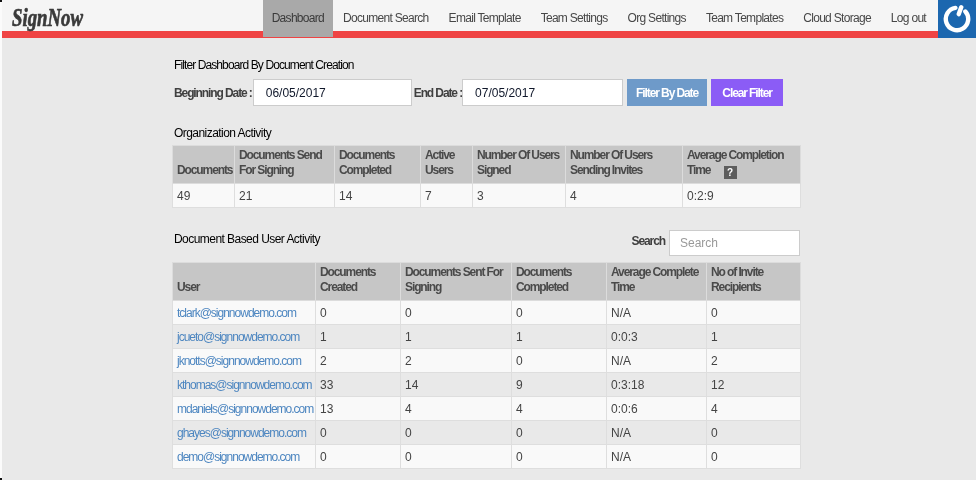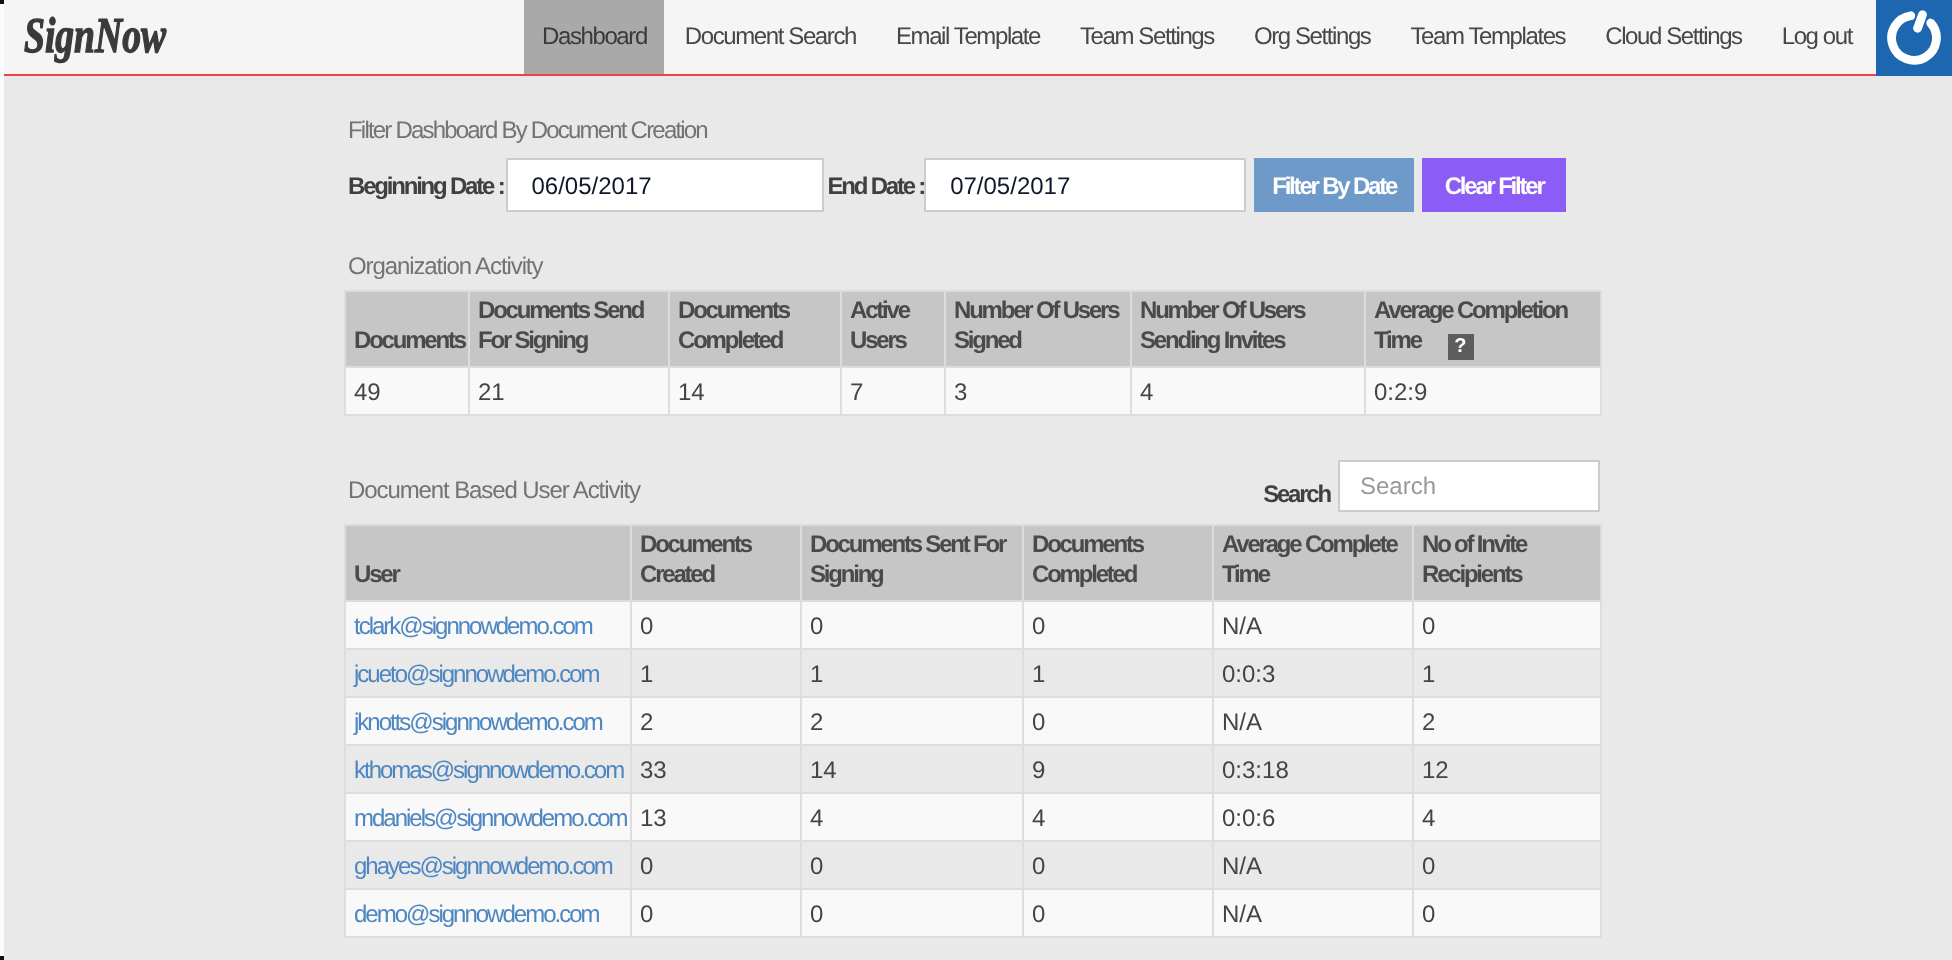--- a/index.html
+++ b/index.html
@@ -1,40 +1,40 @@
 <!DOCTYPE html>
 <html><head>
 <meta charset="utf-8">
 <style>
 * { margin:0; padding:0; box-sizing:border-box; }
 html,body { width:976px; height:480px; }
 body { font-family:"Liberation Sans",sans-serif; background:#000; overflow:hidden; }
 .page { width:976px; height:480px; background:#e9e9e9; overflow:hidden; position:relative; }
-.nav { height:38px; background:#f5f5f5; border-bottom:1px solid #ef4444; display:flex; position:relative; }
+.nav { height:38px; background:#f5f5f5; border-bottom:7px solid #ef4444; display:flex; position:relative; }
 .logo { position:absolute; left:10px; top:1px; }
-.navitems { margin-left:auto; display:flex; align-items:flex-end; font-size:12px; letter-spacing:-0.7px; color:#474747; }
+.navitems { margin-left:auto; display:flex; align-items:flex-start; font-size:12px; letter-spacing:-0.7px; color:#474747; }
 .navitems .item { padding:0 10px; line-height:37px; white-space:nowrap; }
 .item.active { background:#a9a9a9; color:#3a3a3a; padding:0 9px; }
 .pwr { width:38px; height:38px; background:#1c67af; margin-left:2px; display:flex; align-items:center; justify-content:center; flex:none; }
 .content { width:628px; margin-left:172px; }
-.sec-label { font-size:12px; letter-spacing:-0.55px; color:#737373; padding-left:2px; }
+.sec-label { font-size:12px; letter-spacing:-0.55px; color:#000000; padding-left:2px; }
 .filter-label { padding-top:20px; letter-spacing:-0.9px; }
 .daterow { margin-top:7px; height:27px; display:flex; align-items:center; }
 .blab { font-size:12px; font-weight:bold; letter-spacing:-1.1px; color:#404040; white-space:nowrap; }
 .dinput { height:27px; border:1px solid #ccc; background:#fff; font-size:12px; color:#0f172a; font-family:"Liberation Sans",sans-serif; padding:0 0 0 12px; }
 .btn { height:27px; border:none; color:#fff; font-size:12px; font-weight:bold; letter-spacing:-1.1px; font-family:"Liberation Sans",sans-serif; white-space:nowrap; }
 .btn1 { background:#6e9ac9; width:80px; margin-left:4px; }
 .btn2 { background:#8b5cf6; width:72px; margin-left:4px; }
 table { border-collapse:collapse; table-layout:fixed; width:628px; font-size:12px; }
 th { background:#c6c6c6; color:#4a4a4a; font-weight:bold; font-size:12px; letter-spacing:-1.1px; text-align:left; vertical-align:bottom; height:38px; padding:0 4px 5px 4px; line-height:15px; border:1px solid #dcdcdc; }
 td { padding:0 4px 0 4px; color:#444; border:1px solid #dedede; height:24px; }
 .rowW { background:#f9f9f9; }
 .rowG { background:#e9e9e9; }
 a.em { color:#4d86c0; text-decoration:none; font-size:12px; letter-spacing:-1.0px; }
-.searchrow { margin-top:22px; height:26px; display:flex; align-items:flex-end; }
+.searchrow { margin-top:22px; height:26px; display:flex; align-items:center; }
 .sinput { height:26px; width:131px; border:1px solid #ccc; background:#fff; font-size:12px; color:#999; font-family:"Liberation Sans",sans-serif; padding:0 0 0 10px; margin-left:4px; }
 .qmark { display:inline-block; width:13px; height:13px; background:#5d5d5d; color:#fff; font-size:10px; font-weight:bold; letter-spacing:0; text-align:center; line-height:13px; vertical-align:1px; position:relative; top:3px; margin-left:11px; }
 </style>
 </head>
 <body>
 <div class="page">
     <div style="position:absolute;left:0;top:0;bottom:0;width:2px;background:#fbfbfb;z-index:5;"></div>
     <div style="position:absolute;left:0;top:0;width:2px;height:2px;background:#111;z-index:6;"></div>
     <div style="position:absolute;left:0;bottom:0;width:2px;height:2px;background:#111;z-index:6;"></div>
   <div class="nav">
@@ -43,21 +43,21 @@
         <text x="2" y="25" font-family="Liberation Serif" font-style="italic" font-weight="bold" font-size="25" fill="#3a3a3a" stroke="#3a3a3a" stroke-width="0.7" textLength="71" lengthAdjust="spacingAndGlyphs">SignNow</text>
       </svg>
     </div>
     <div class="navitems">
       <div class="item active">Dashboard</div>
       <div class="item">Document Search</div>
       <div class="item">Email Template</div>
       <div class="item">Team Settings</div>
       <div class="item">Org Settings</div>
       <div class="item">Team Templates</div>
-      <div class="item">Cloud Settings</div>
+      <div class="item">Cloud Storage</div>
       <div class="item">Log out</div>
     </div>
     <div class="pwr">
       <svg width="28" height="28" viewBox="0 0 28 28">
         <g transform="rotate(20 14 14)">
           <path d="M14 1.6 L14 8.8" stroke="#fff" stroke-width="4.4" stroke-linecap="round" fill="none"></path>
           <path d="M8.7 4.1 A11.2 11.2 0 1 0 19.3 4.1" stroke="#fff" stroke-width="4.4" stroke-linecap="round" fill="none"></path>
         </g>
       </svg>
     </div>

